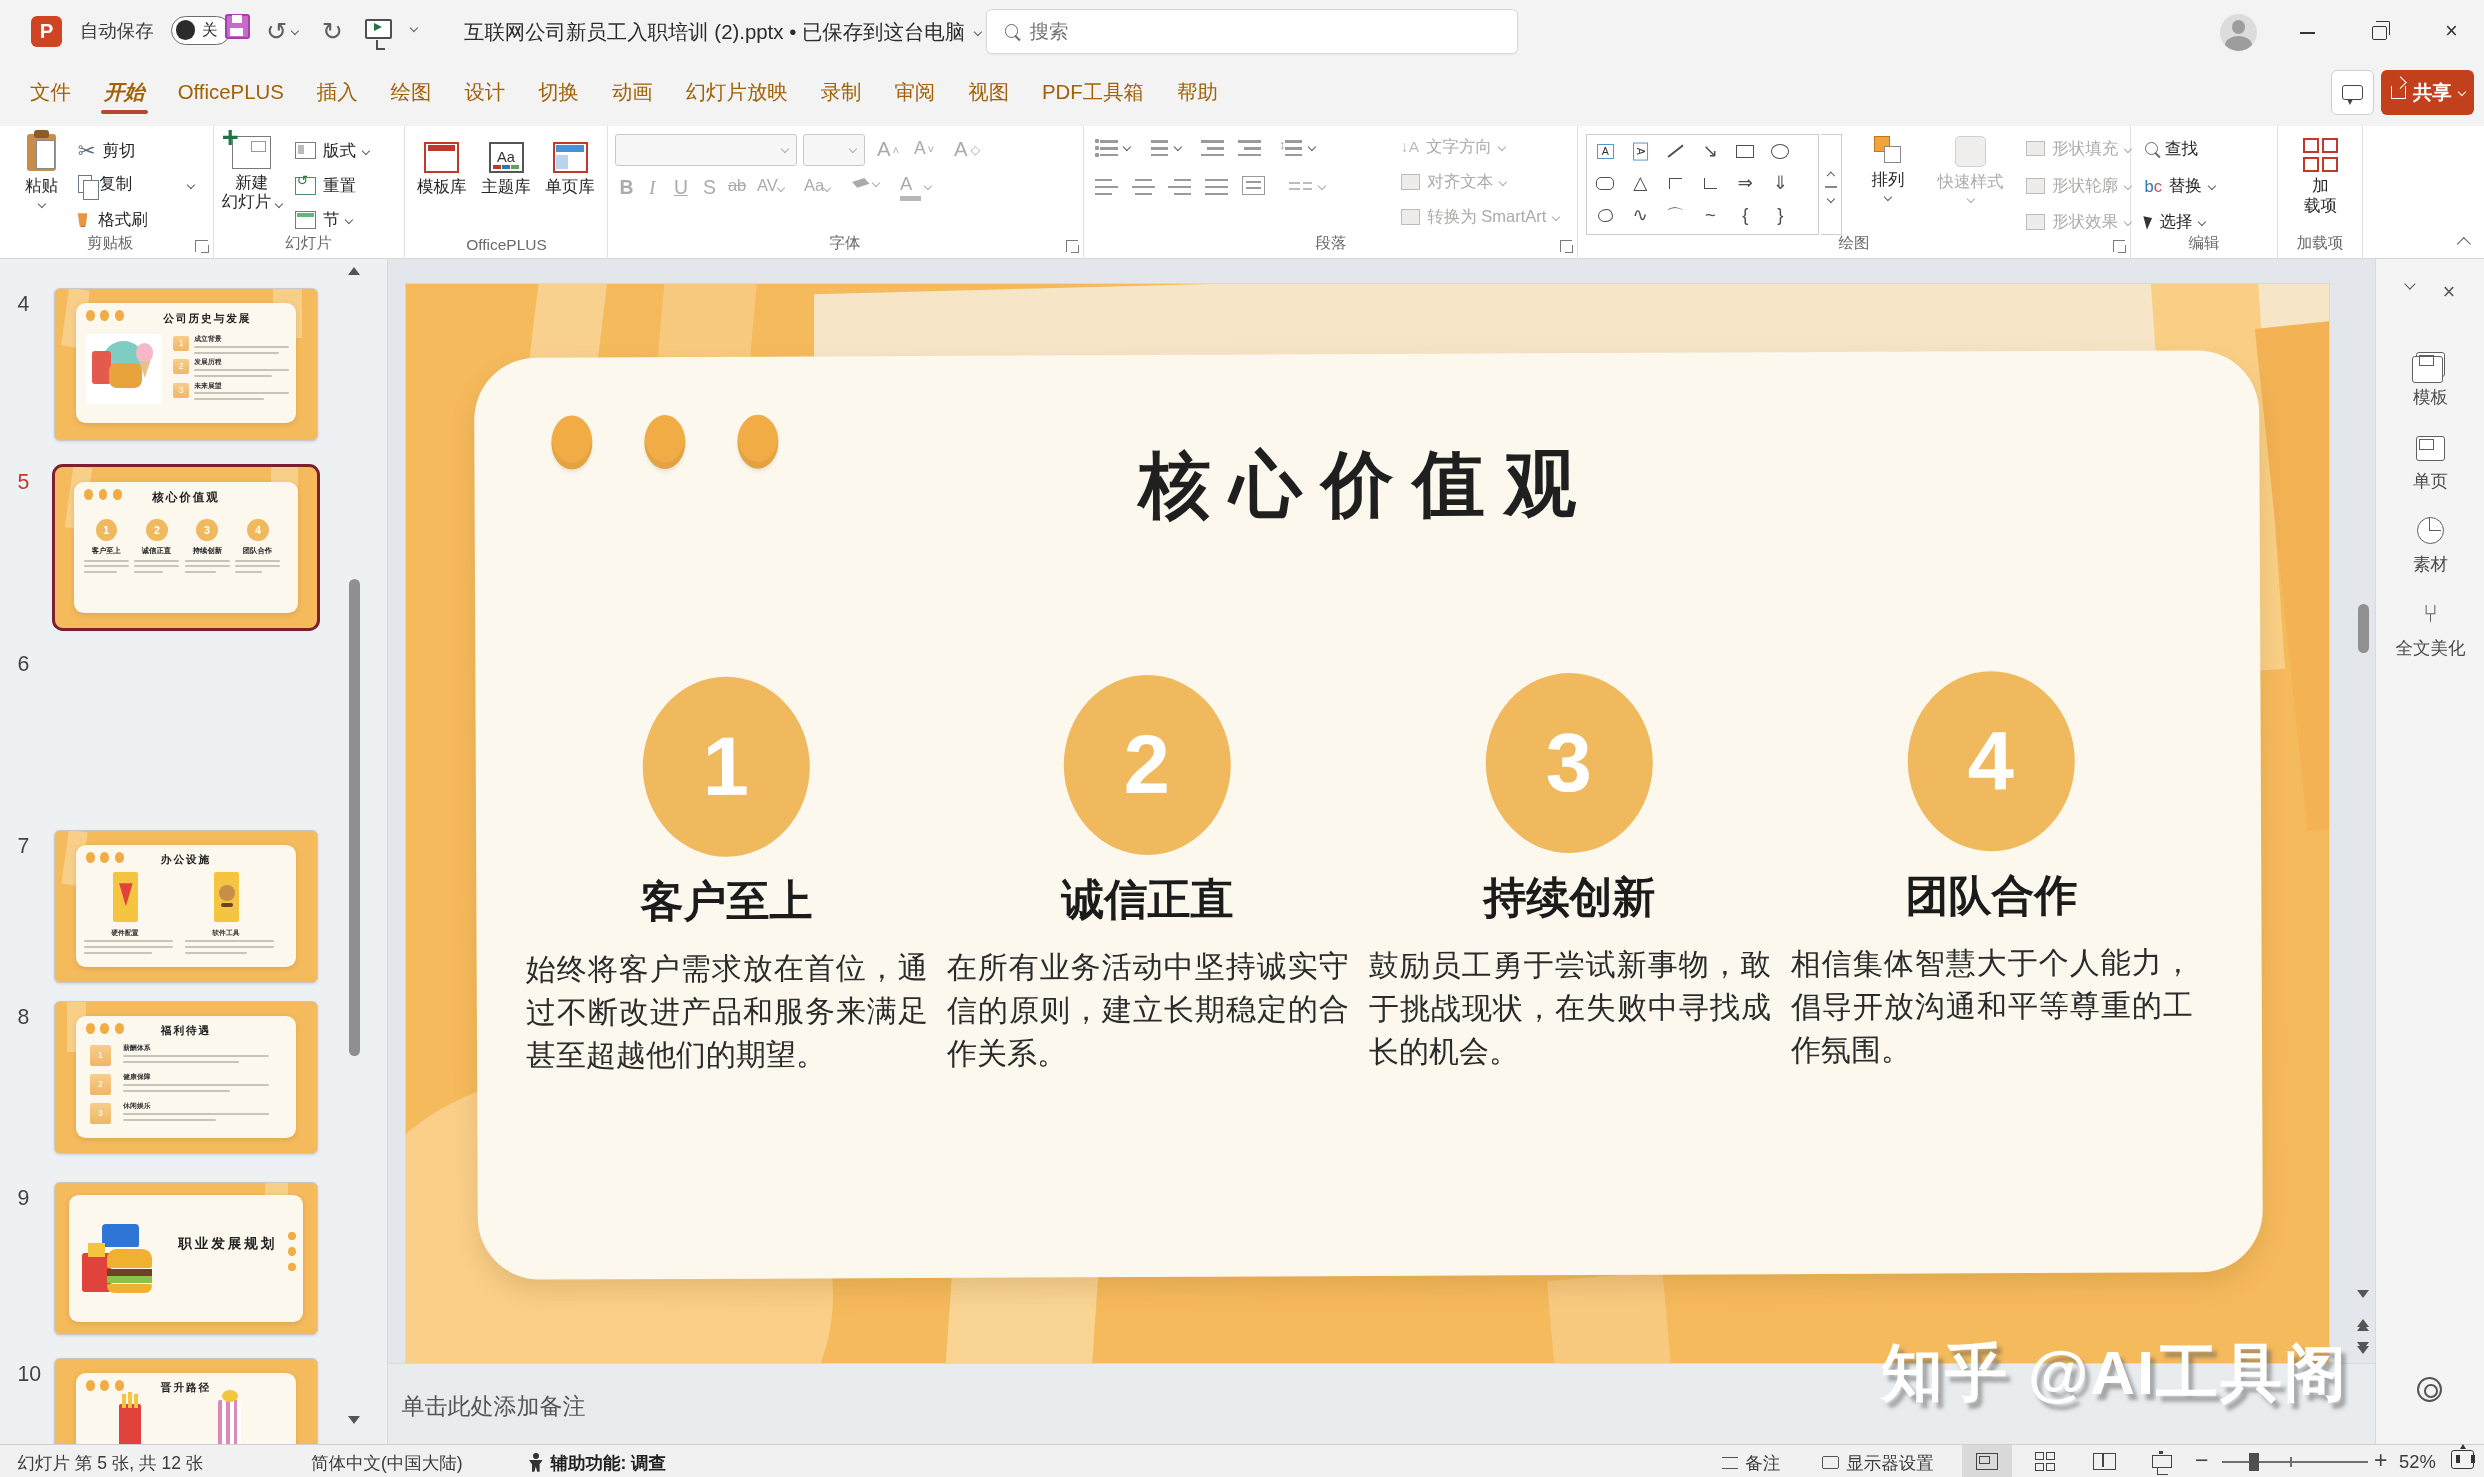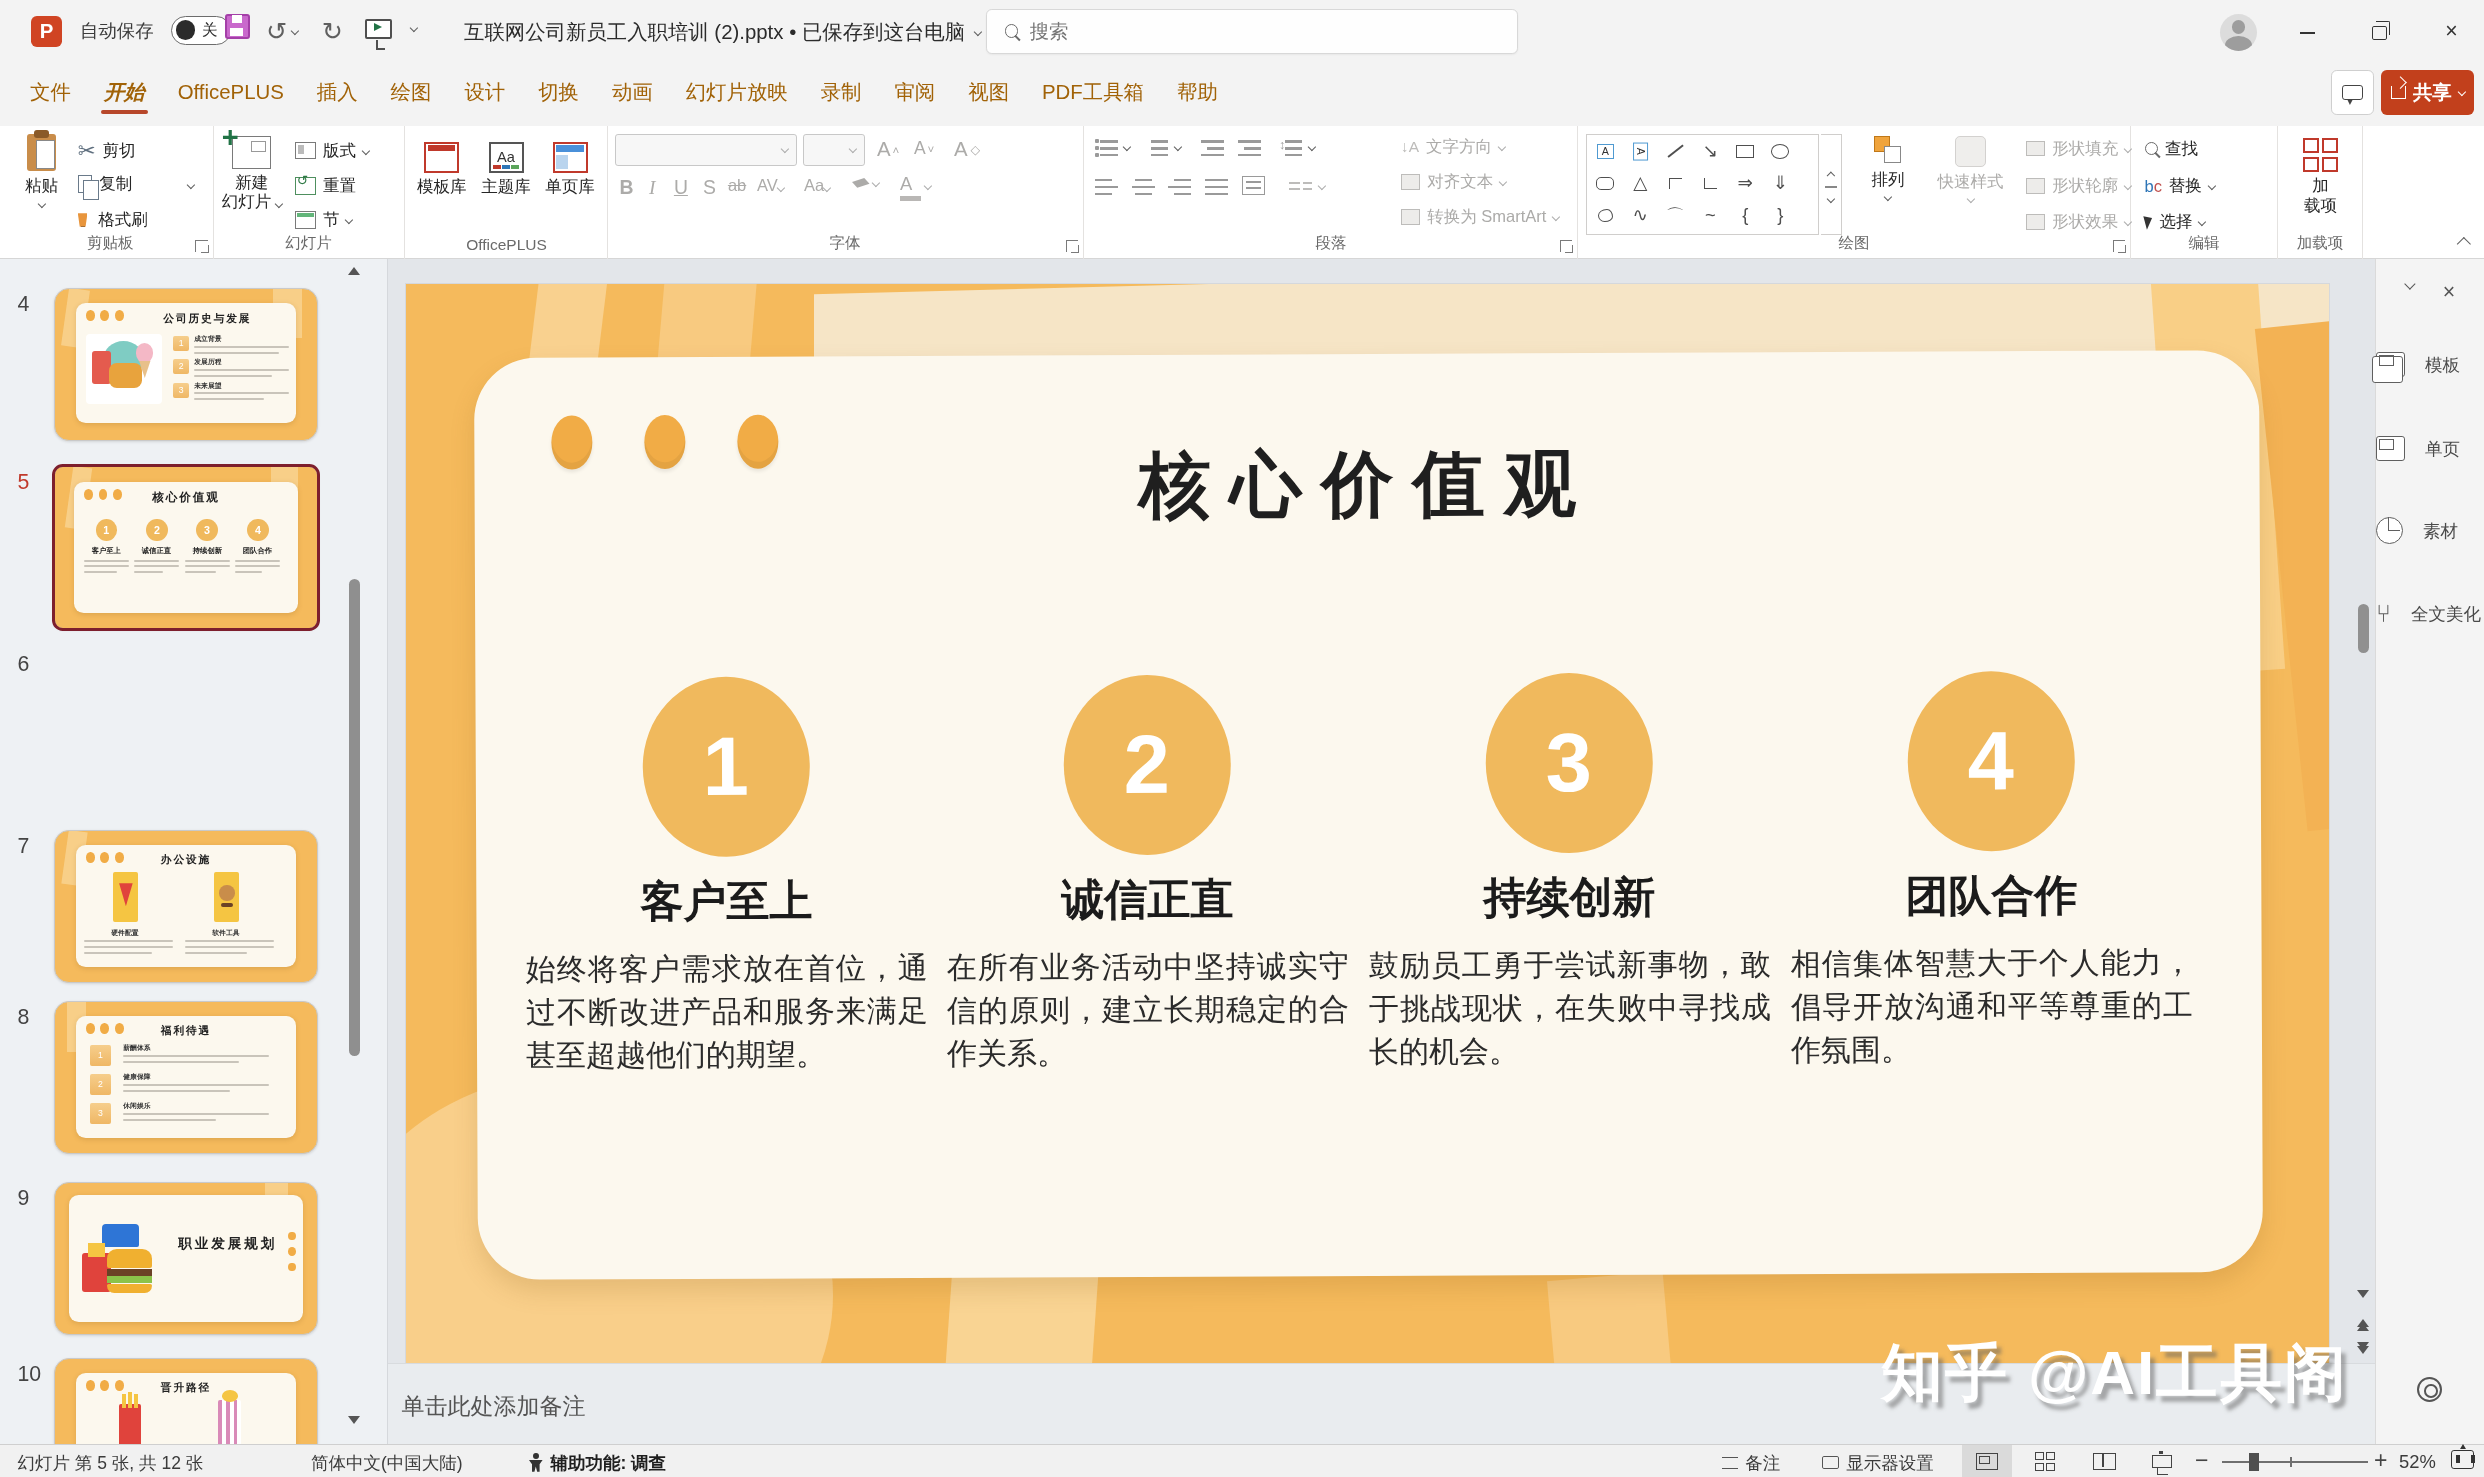--- a/index.html
+++ b/index.html
@@ -107,21 +107,21 @@
   .cursorarr { width:0; height:0; border-left:8.7px solid #333; border-top:4.9px solid transparent; border-bottom:10.7px solid transparent; transform:rotate(-15deg); }
   .addin-ico { display:grid; grid-template-columns:15.5px 15.5px; grid-template-rows:15.5px 15.5px; gap:3.9px; }
   .addin-ico span { border:2.4px solid #C0392B; background:#fff; }
   .ribcollapse { position:absolute; right:15.5px; bottom:9.7px; width:9.7px; height:9.7px; border-left:1.9px solid #5f5f5f; border-top:1.9px solid #5f5f5f; transform:rotate(45deg); }
   
   .workspace { position:absolute; left:0; top:259px; width:2484px; height:1185px; }
   .thumbs { position:absolute; left:0; top:0; width:388px; height:1185px; background:#EEF1F4; border-right:1px solid #D5D8DC; overflow:hidden; }
   .trow { position:absolute; left:0; width:388px; }
   .tnum { position:absolute; left:17.5px; top:3.9px; font-size:21.3px; color:#444; }
   .tnum.sel { color:#C0392B; }
-  .tcard { position:absolute; left:54px; top:0; width:264px; height:153px; border-radius:15px; background:#F5BA5C; border:1px solid #C9C9C9; overflow:hidden; box-shadow:0 1px 2.9px rgba(0,0,0,.12); }
+  .tcard { position:absolute; left:54px; top:0; width:264px; height:153px; border-radius:6px; background:#F5BA5C; border:1px solid #C9C9C9; overflow:hidden; box-shadow:0 1px 2.9px rgba(0,0,0,.12); }
   .tcard.sel { outline:3.4px solid #7D1F2D; outline-offset:-1px; border-radius:8.7px; }
   .tcard .stripe { position:absolute; background:#F9D493; opacity:.8; }
   .tinner { position:absolute; background:#FCF8EE; border-radius:9.7px; box-shadow:0 1.9px 4.9px rgba(120,80,20,.18); }
   .tdots { position:absolute; display:flex; gap:5.8px; }
   .tdots i { width:8.7px; height:10.7px; border-radius:50%; background:#F1AC46; }
   .ttitle { position:absolute; font-weight:bold; color:#222; text-align:center; letter-spacing:1.9px; white-space:nowrap; }
   .tl { position:absolute; height:2.9px; background:#C9C4BA; border-radius:1.9px; }
   .numsq { position:absolute; width:15.5px; height:15.5px; background:linear-gradient(180deg,#F6CE8C,#EFB765); color:#fff; font-size:8.7px; display:flex; align-items:center; justify-content:center; border-radius:1.9px; }
   .minihead { position:absolute; font-size:6.8px; font-weight:bold; color:#333; white-space:nowrap; }
   .minicircle { position:absolute; width:21.3px; height:22px; border-radius:50%; background:#F0B95D; color:#fff; font-size:10.7px; font-weight:bold; display:flex; align-items:center; justify-content:center; }
@@ -151,21 +151,21 @@
   .escroll .thumb { position:absolute; left:1.9px; width:11.6px; top:345px; height:49px; background:#909090; border-radius:5.8px; }
   .escroll .a1 { position:absolute; left:1px; top:1031px; }
   .escroll .a2 { position:absolute; left:1px; top:1060px; } .escroll .a2 .arr-up { margin-bottom:-2.9px; }
   .escroll .a3 { position:absolute; left:1px; top:1083px; }
   .notes { position:absolute; left:0; top:1104px; width:1987px; height:81px; background:#E9ECEF; border-top:1px solid #D8DBDE; }
   .notes .ph { position:absolute; left:13.6px; top:27px; font-size:23px; color:#545454; }
   
   .rpanel { position:absolute; left:2375px; top:0; width:109px; height:1185px; background:#F4F4F4; border-left:1px solid #DADADA; }
   .rp-top { position:absolute; top:21.3px; left:0; width:109px; display:flex; justify-content:center; gap:29px; }
   .rp-x { font-size:21.3px; color:#555; }
-  .rp-item { position:absolute; left:0; width:109px; display:flex; flex-direction:row; align-items:center; gap:20px; color:#4a4a4a; font-size:17.5px; }
+  .rp-item { position:absolute; left:0; width:109px; display:flex; flex-direction:column; align-items:center; gap:8px; color:#4a4a4a; font-size:17.5px; }
   .rp-ico { width:29px; height:25px; border:1.9px solid #5f5f5f; border-radius:2.9px; position:relative; background:#fff; }
   .rp-ico.tmpl::before { content:""; position:absolute; left:-4.9px; top:2.9px; width:29px; height:25px; border:1.9px solid #5f5f5f; border-radius:2.9px; background:#fff; }
   .rp-ico.tmpl::after, .rp-ico.page::after { content:""; position:absolute; left:1.9px; top:1.9px; right:9.7px; bottom:9.7px; border:1.5px solid #5f5f5f; }
   .rp-pie { width:27px; height:27px; border:1.9px solid #5f5f5f; border-radius:50%; position:relative; background:#fff; }
   .rp-pie::after { content:""; position:absolute; left:10.7px; top:-1px; width:11.6px; height:12.6px; border-left:1.9px solid #5f5f5f; border-bottom:1.9px solid #5f5f5f; }
   .rp-shirt { font-size:25px; color:#5f5f5f; }
   .gear { position:absolute; left:41px; top:1118px; width:25px; height:25px; border:2.9px solid #555; border-radius:50%; }
   .gear::before { content:""; position:absolute; left:4.9px; top:4.9px; width:9.7px; height:9.7px; border:2.9px solid #555; border-radius:50%; }
   
   .statusbar { position:absolute; left:0; top:1444px; width:2484px; height:34px; background:#F1F1F1; border-top:1px solid #CFCFCF; font-size:17.5px; color:#3b3b3b; }

